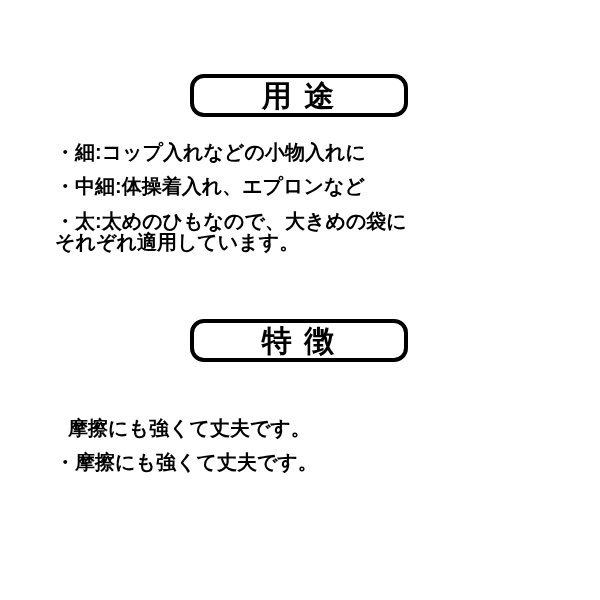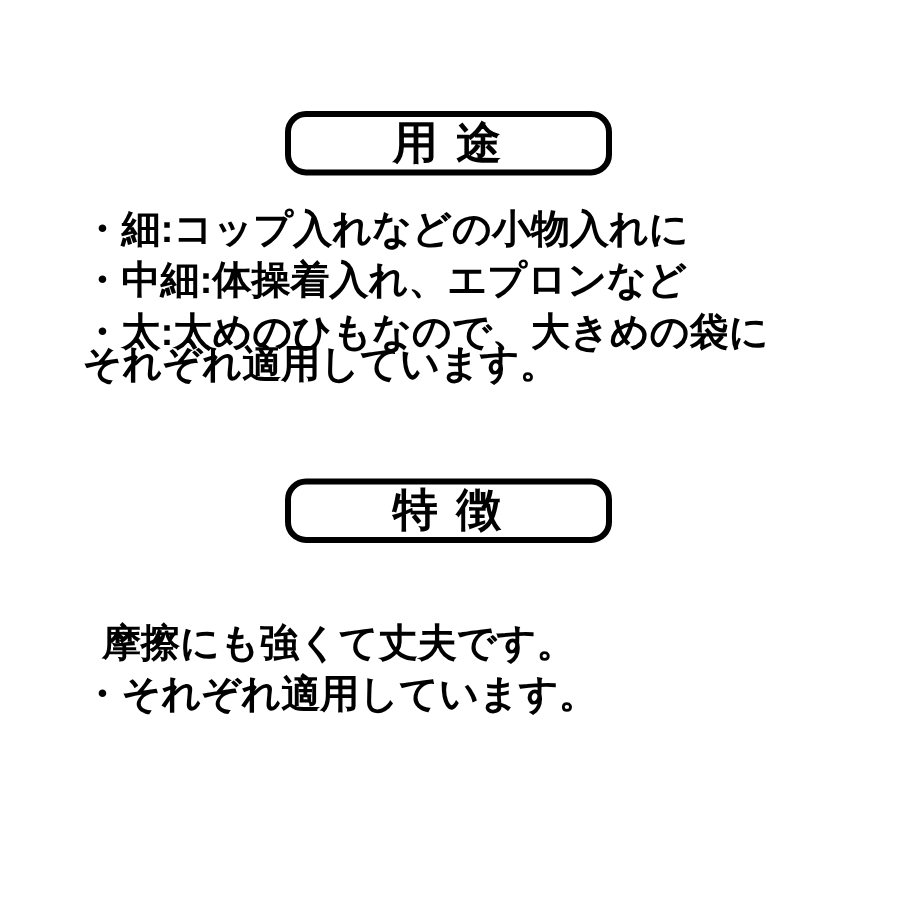--- a/index.html
+++ b/index.html
@@ -34,21 +34,21 @@
     font-weight: bold;
     letter-spacing: 2px;
     line-height: 1;
     white-space: nowrap;
   }
   .header-usage  { top: 74px; }
   .header-feature{ top: 319px; }
   .textline {
     position: absolute;
     left: 55px;
-    font-size: 26px;
+    font-size: 20px;
     font-weight: bold;
     line-height: 28px;
     white-space: nowrap;
     letter-spacing: 0;
   }
   .indent-sm { left: 68px; }
   .t-u1 { top: 138px; }
   .t-u2 { top: 172px; }
   .t-u3 { top: 207px; }
   .t-u4 { top: 228px; }
@@ -68,15 +68,15 @@
   <div class="textline t-u1">・細:コップ入れなどの小物入れに</div>
   <div class="textline t-u2">・中細:体操着入れ、エプロンなど</div>
   <div class="textline t-u3">・太:太めのひもなので、大きめの袋に</div>
   <div class="textline t-u4">それぞれ適用しています。</div>
 
   <div class="header-box header-feature">
     <span class="header-title">特 徴</span>
   </div>
 
   <div class="textline t-f2 indent-sm">摩擦にも強くて丈夫です。</div>
-  <div class="textline t-f3">・それぞれ適用しています。</div>
+  <div class="textline t-f3">・摩擦にも強くて丈夫です。</div>
 
 </div>
 
 </body></html>

